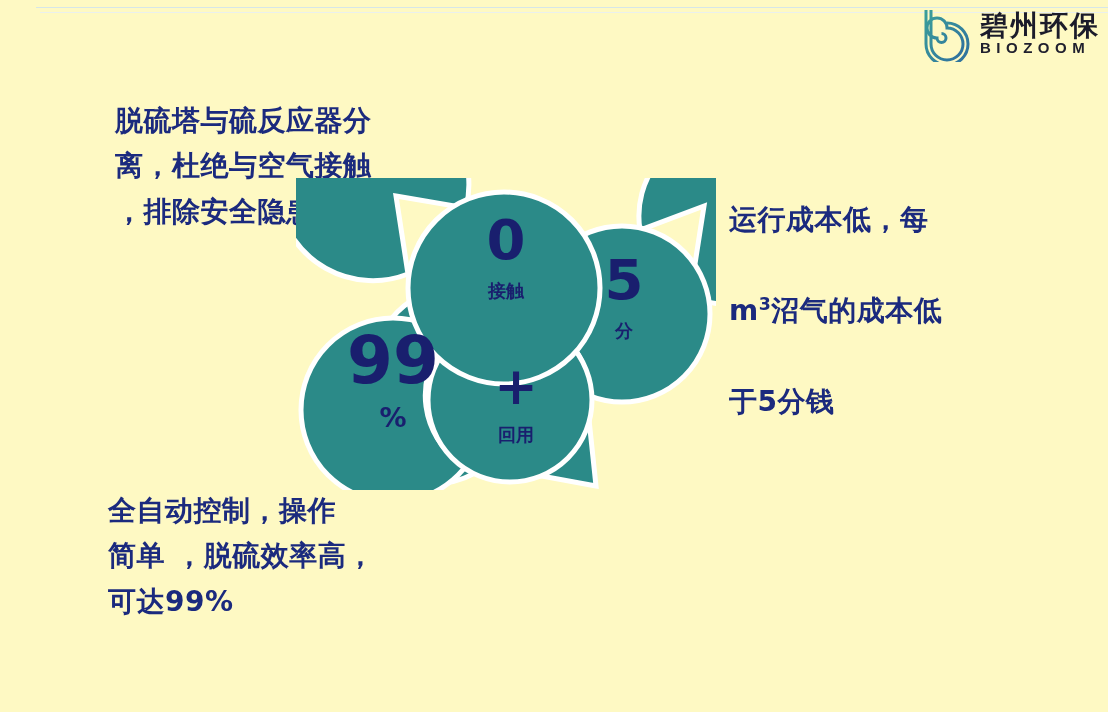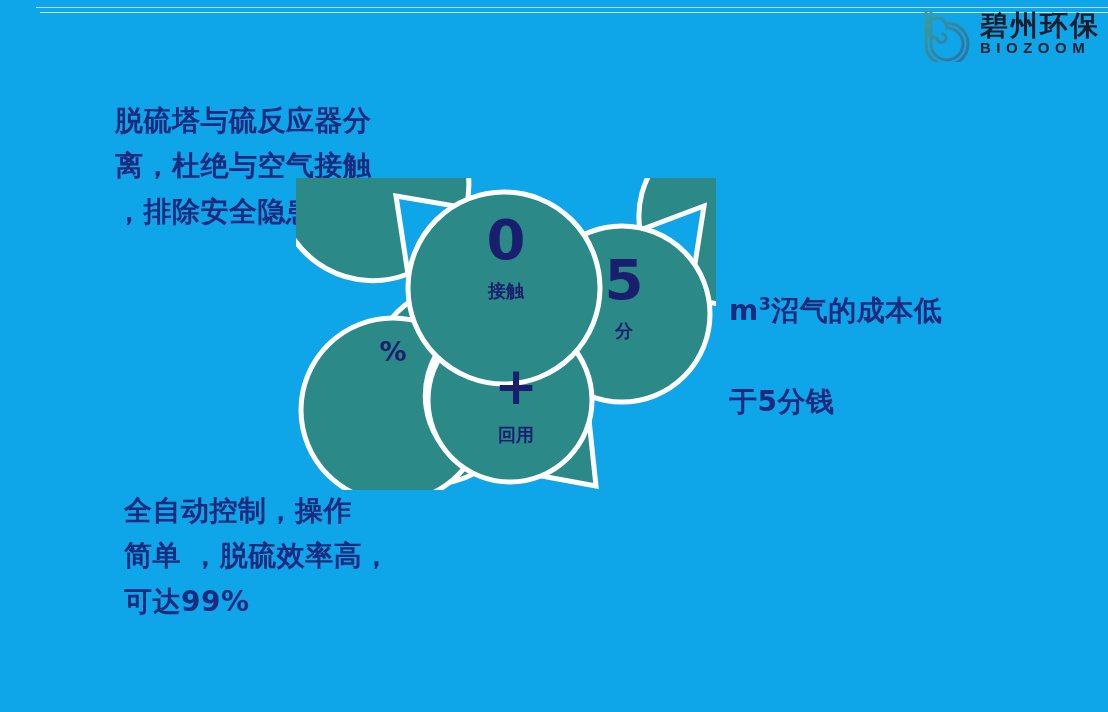--- a/index.html
+++ b/index.html
@@ -7,21 +7,21 @@
     padding: 0;
     background: #ffffff;
   }
   body {
     font-family: "Liberation Sans", "DejaVu Sans", sans-serif;
   }
   #slide {
     position: relative;
     width: 1108px;
     height: 712px;
-    background: #0ea5e9;
+    background: #fef9c3;
     overflow: hidden;
     text-decoration: underline;
   }
 
   
   .top-rule {
     position: absolute;
     left: 36px;
     top: 7px;
     width: 1072px;
@@ -77,21 +77,21 @@
     color: #1b2a7e;
     font-weight: bold;
     font-size: 28px;
     line-height: 1.62;
     font-family: "DejaVu Sans", "Liberation Sans", sans-serif;
     white-space: pre-line;
     letter-spacing: .5px;
   }
   .note-tl { left: 115px;  top: 98px;  width: 300px; }
   .note-tr { left: 729px;  top: 152px; width: 250px; }
-  .note-bl { left: 124px;  top: 488px; width: 300px; }
+  .note-bl { left: 108px;  top: 488px; width: 300px; }
   .note-br { left: 640px;  top: 488px; width: 240px; }
 
   .note sup {
     font-size: .62em;
     vertical-align: super;
     line-height: 0;
   }
 
   
   .cluster {
@@ -170,21 +170,21 @@
       <span class="logo-cn">碧州环保</span>
       <span class="logo-en">BIOZOOM</span>
     </span>
   </div>
 
   <div class="note note-tl">脱硫塔与硫反应器分
 离，杜绝与空气接触
 ，排除安全隐患</div>
 
   <div class="note note-tr">
-    <br>
+    <span>运行成本低，每</span><br>
     <span>m</span><sup>3</sup><span>沼气的成本低</span><br>
     <span>于5分钱</span>
   </div>
 
   <div class="note note-bl">全自动控制，操作
 简单 ，脱硫效率高，
 可达99%</div>
 
   <div class="cluster">
 
@@ -220,20 +220,21 @@
       <span class="big">0</span>
       <span class="small">接触</span>
     </div>
 
     <div class="bubble-label lbl-five">
       <span class="big">5</span>
       <span class="small">分</span>
     </div>
 
     <div class="bubble-label lbl-nine">
+      <span class="big">99</span>
       <span class="small">%</span>
     </div>
 
     <div class="bubble-label lbl-plus">
       <span class="big plus">+</span>
       <span class="small">回用</span>
     </div>
 
   </div>
 </div>

